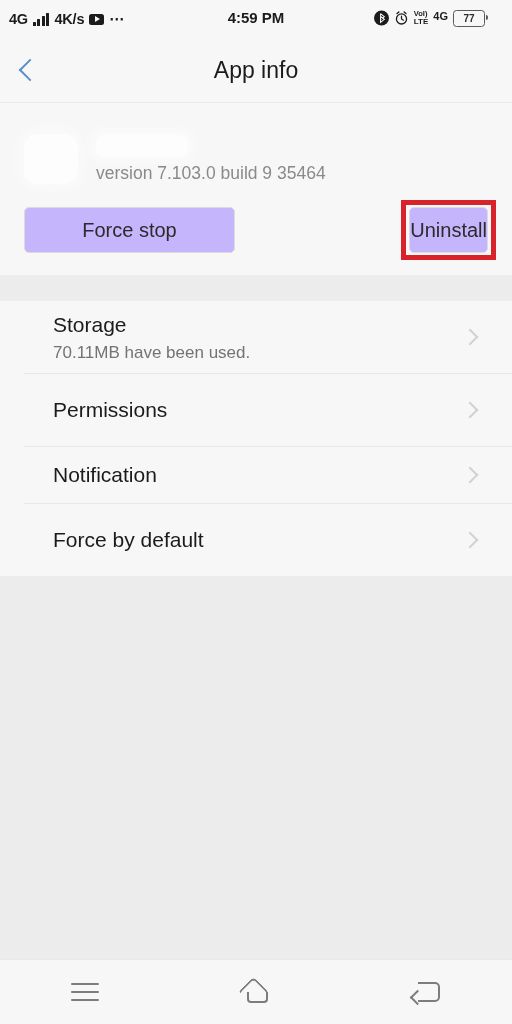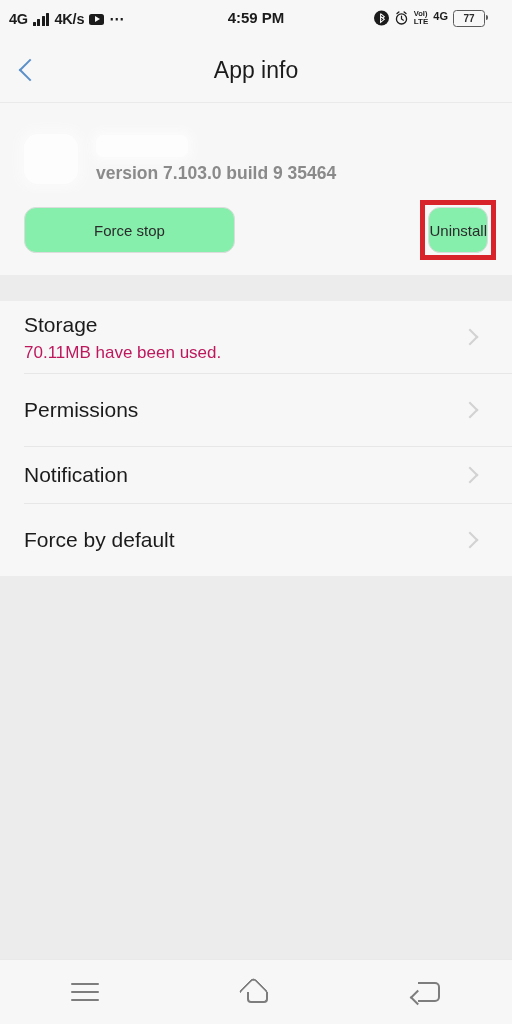--- a/index.html
+++ b/index.html
@@ -190,21 +190,20 @@
     background: #f7f7f7;
     padding: 22px 0 0 0;
     flex: 0 0 auto;
     position: relative;
   }
   .app-row {
     display: flex;
     align-items: center;
     padding: 0 24px;
     height: 68px;
-    font-weight: bold;
   }
   .app-icon {
     width: 54px;
     height: 50px;
     border-radius: 14px;
     background: #fdfdfd;
     box-shadow: 0 0 10px 6px #fafafa;
     flex: 0 0 auto;
   }
   .app-meta {
@@ -232,26 +231,26 @@
     display: flex;
     padding: 14px 24px 22px 24px;
     gap: 0;
     background: #f7f7f7;
     position: relative;
   }
   .btn {
     flex: 0 0 211px;
     height: 46px;
     border: 1px solid #dcdcdc;
-    border-radius: 12px;
-    background: #86efac;
+    border-radius: 5px;
+    background: #c4b5fd;
     display: flex;
     align-items: center;
     justify-content: center;
-    font-size: 15px;
+    font-size: 20px;
     color: #2b2b2b;
     cursor: pointer;
     box-sizing: border-box;
   }
   .btn-uninstall-wrap {
     margin-left: auto;
     position: relative;
   }
   .btn-uninstall-wrap .annot {
     position: absolute;
@@ -276,37 +275,38 @@
     background: #f7f7f7;
     flex: 0 0 auto;
   }
   .list-item {
     display: flex;
     align-items: center;
     padding: 0 24px 0 24px;
     position: relative;
     cursor: pointer;
     min-height: 56px;
+    margin-left: 29px;
   }
   .list-item.has-sub { min-height: 72px; }
   .li-text {
     flex: 1 1 auto;
     display: flex;
     flex-direction: column;
     justify-content: center;
     padding: 10px 0;
   }
   .li-title {
     font-size: 21px;
     color: #1b1b1b;
     line-height: 26px;
   }
   .li-sub {
     font-size: 17px;
-    color: #be185d;
+    color: #737373;
     margin-top: 4px;
     line-height: 21px;
   }
   .chev-right {
     width: 10px;
     height: 10px;
     border-top: 2px solid #d2d2d2;
     border-right: 2px solid #d2d2d2;
     transform: rotate(45deg);
     flex: 0 0 auto;

